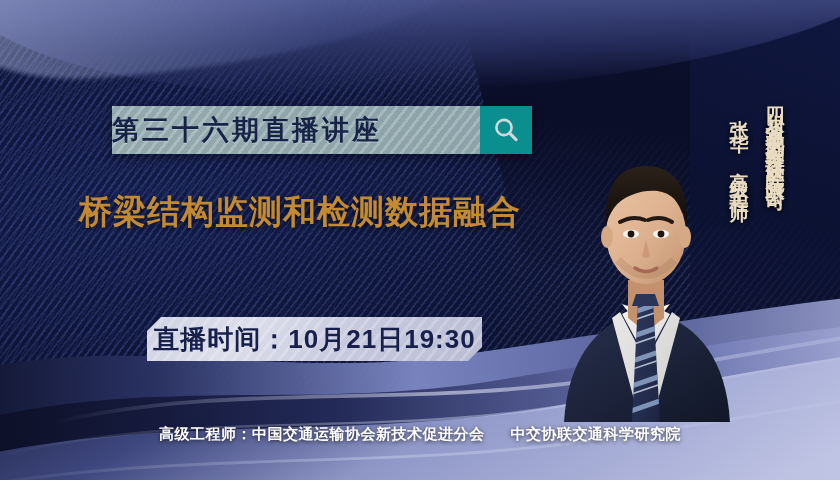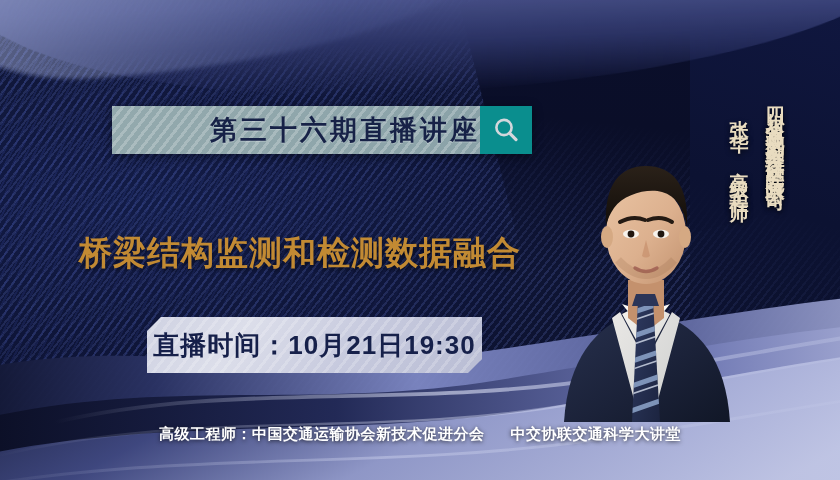--- a/index.html
+++ b/index.html
@@ -93,21 +93,21 @@
   }
 
   
   .subtitle-bar{
     position:absolute;left:112px;top:106px;width:420px;height:48px;
     display:flex;align-items:stretch;
     box-shadow:0 2px 10px rgba(0,0,0,.45);
     z-index:12;
   }
   .subtitle-body{
-    flex:1;position:relative;display:flex;align-items:center;justify-content:flex-end;
+    flex:1;position:relative;display:flex;align-items:center;justify-content:flex-start;
     background:linear-gradient(90deg,#93a9ad 0%,#8fa6ab 55%,#8aa2a8 100%);
     overflow:hidden;
   }
   .subtitle-body:before{
     content:"";position:absolute;inset:0;
     background-image:repeating-linear-gradient(-52deg,
       rgba(255,255,255,0) 0px,rgba(255,255,255,0) 5px,
       rgba(255,255,255,.22) 5px,rgba(255,255,255,.22) 8px);
   }
   .subtitle-text{
@@ -119,27 +119,26 @@
     background:#0a8e8e;
   }
 
   
   .topic{
     position:absolute;left:30px;top:190px;width:540px;text-align:center;
     color:#c28a33;font-size:33px;font-weight:bold;line-height:1.32;
     letter-spacing:1px;
     text-shadow:0 2px 5px rgba(0,0,0,.6);
     z-index:12;
-    margin-top:41px;
   }
   .topic .l2{display:block;}
 
   
   .time-pill{
-    position:absolute;left:147px;top:317px;width:335px;height:56px;
+    position:absolute;left:147px;top:317px;width:335px;height:44px;
     display:flex;align-items:center;justify-content:center;
     background:linear-gradient(125deg,#cfd2e2 0%,#dcdeea 28%,#c7cade 60%,#b9bdd4 100%);
     clip-path:polygon(14px 0,100% 0,100% calc(100% - 14px),calc(100% - 14px) 100%,0 100%,0 14px);
     box-shadow:0 4px 14px rgba(0,0,0,.5);
     overflow:hidden;
     z-index:12;
   }
   .time-pill:before{
     content:"";position:absolute;inset:0;
     background-image:repeating-linear-gradient(-52deg,
@@ -330,16 +329,16 @@
   </div>
 
   <div class="time-pill">
     <span class="time-text">直播时间：10月21日19:30</span>
   </div>
 
   <div class="vtext v-speaker">张二华 高级工程师</div>
   <div class="vtext v-company">四川省公路规划勘察设计研究院有限公司</div>
 
   <div class="footer">
-    <span>高级工程师：</span><span>中国交通运输协会新技术促进分会</span><span class="gap"></span><span>中交协联交通科学大讲堂</span>
+    <span>高级工程师：</span><span>中国交通运输协会新技术促进分会</span><span class="gap"></span><span>中交协联交通科学研究院</span>
   </div>
 
 </div>
 
 </body></html>

